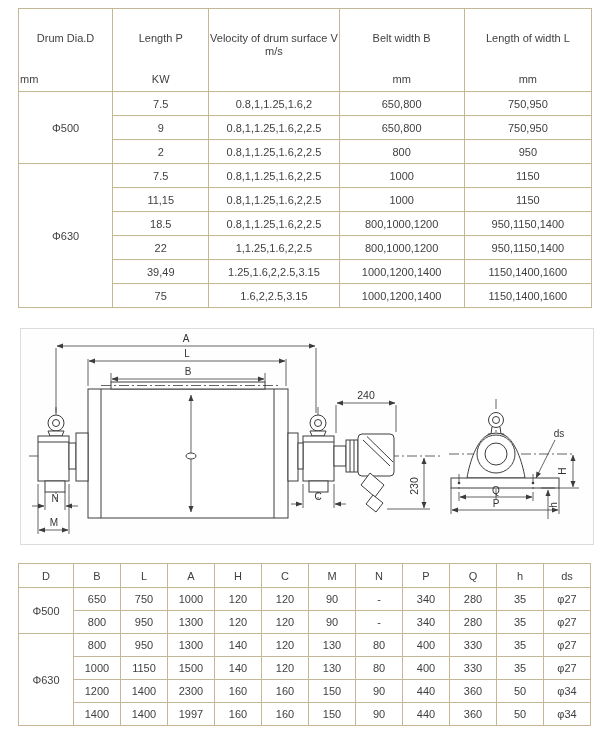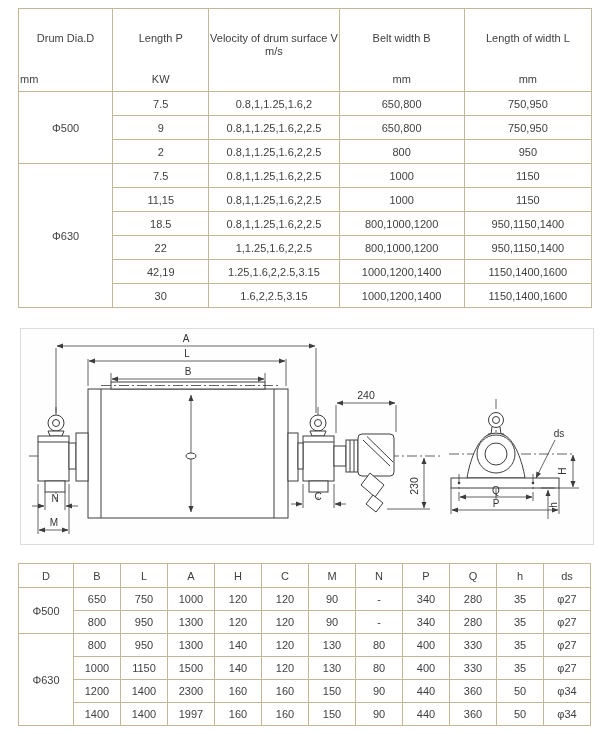--- a/index.html
+++ b/index.html
@@ -116,27 +116,27 @@
         <td>800,1000,1200</td>
         <td>950,1150,1400</td>
       </tr>
       <tr>
         <td>22</td>
         <td>1,1.25,1.6,2,2.5</td>
         <td>800,1000,1200</td>
         <td>950,1150,1400</td>
       </tr>
       <tr>
-        <td>42,19</td>
+        <td>39,49</td>
         <td>1.25,1.6,2,2.5,3.15</td>
         <td>1000,1200,1400</td>
         <td>1150,1400,1600</td>
       </tr>
       <tr>
-        <td>30</td>
+        <td>75</td>
         <td>1.6,2,2.5,3.15</td>
         <td>1000,1200,1400</td>
         <td>1150,1400,1600</td>
       </tr>
     </tbody>
 </table>
 
 <div class="diagram-box">
 <svg width="572" height="215" viewBox="0 0 572 215">
   <defs>

